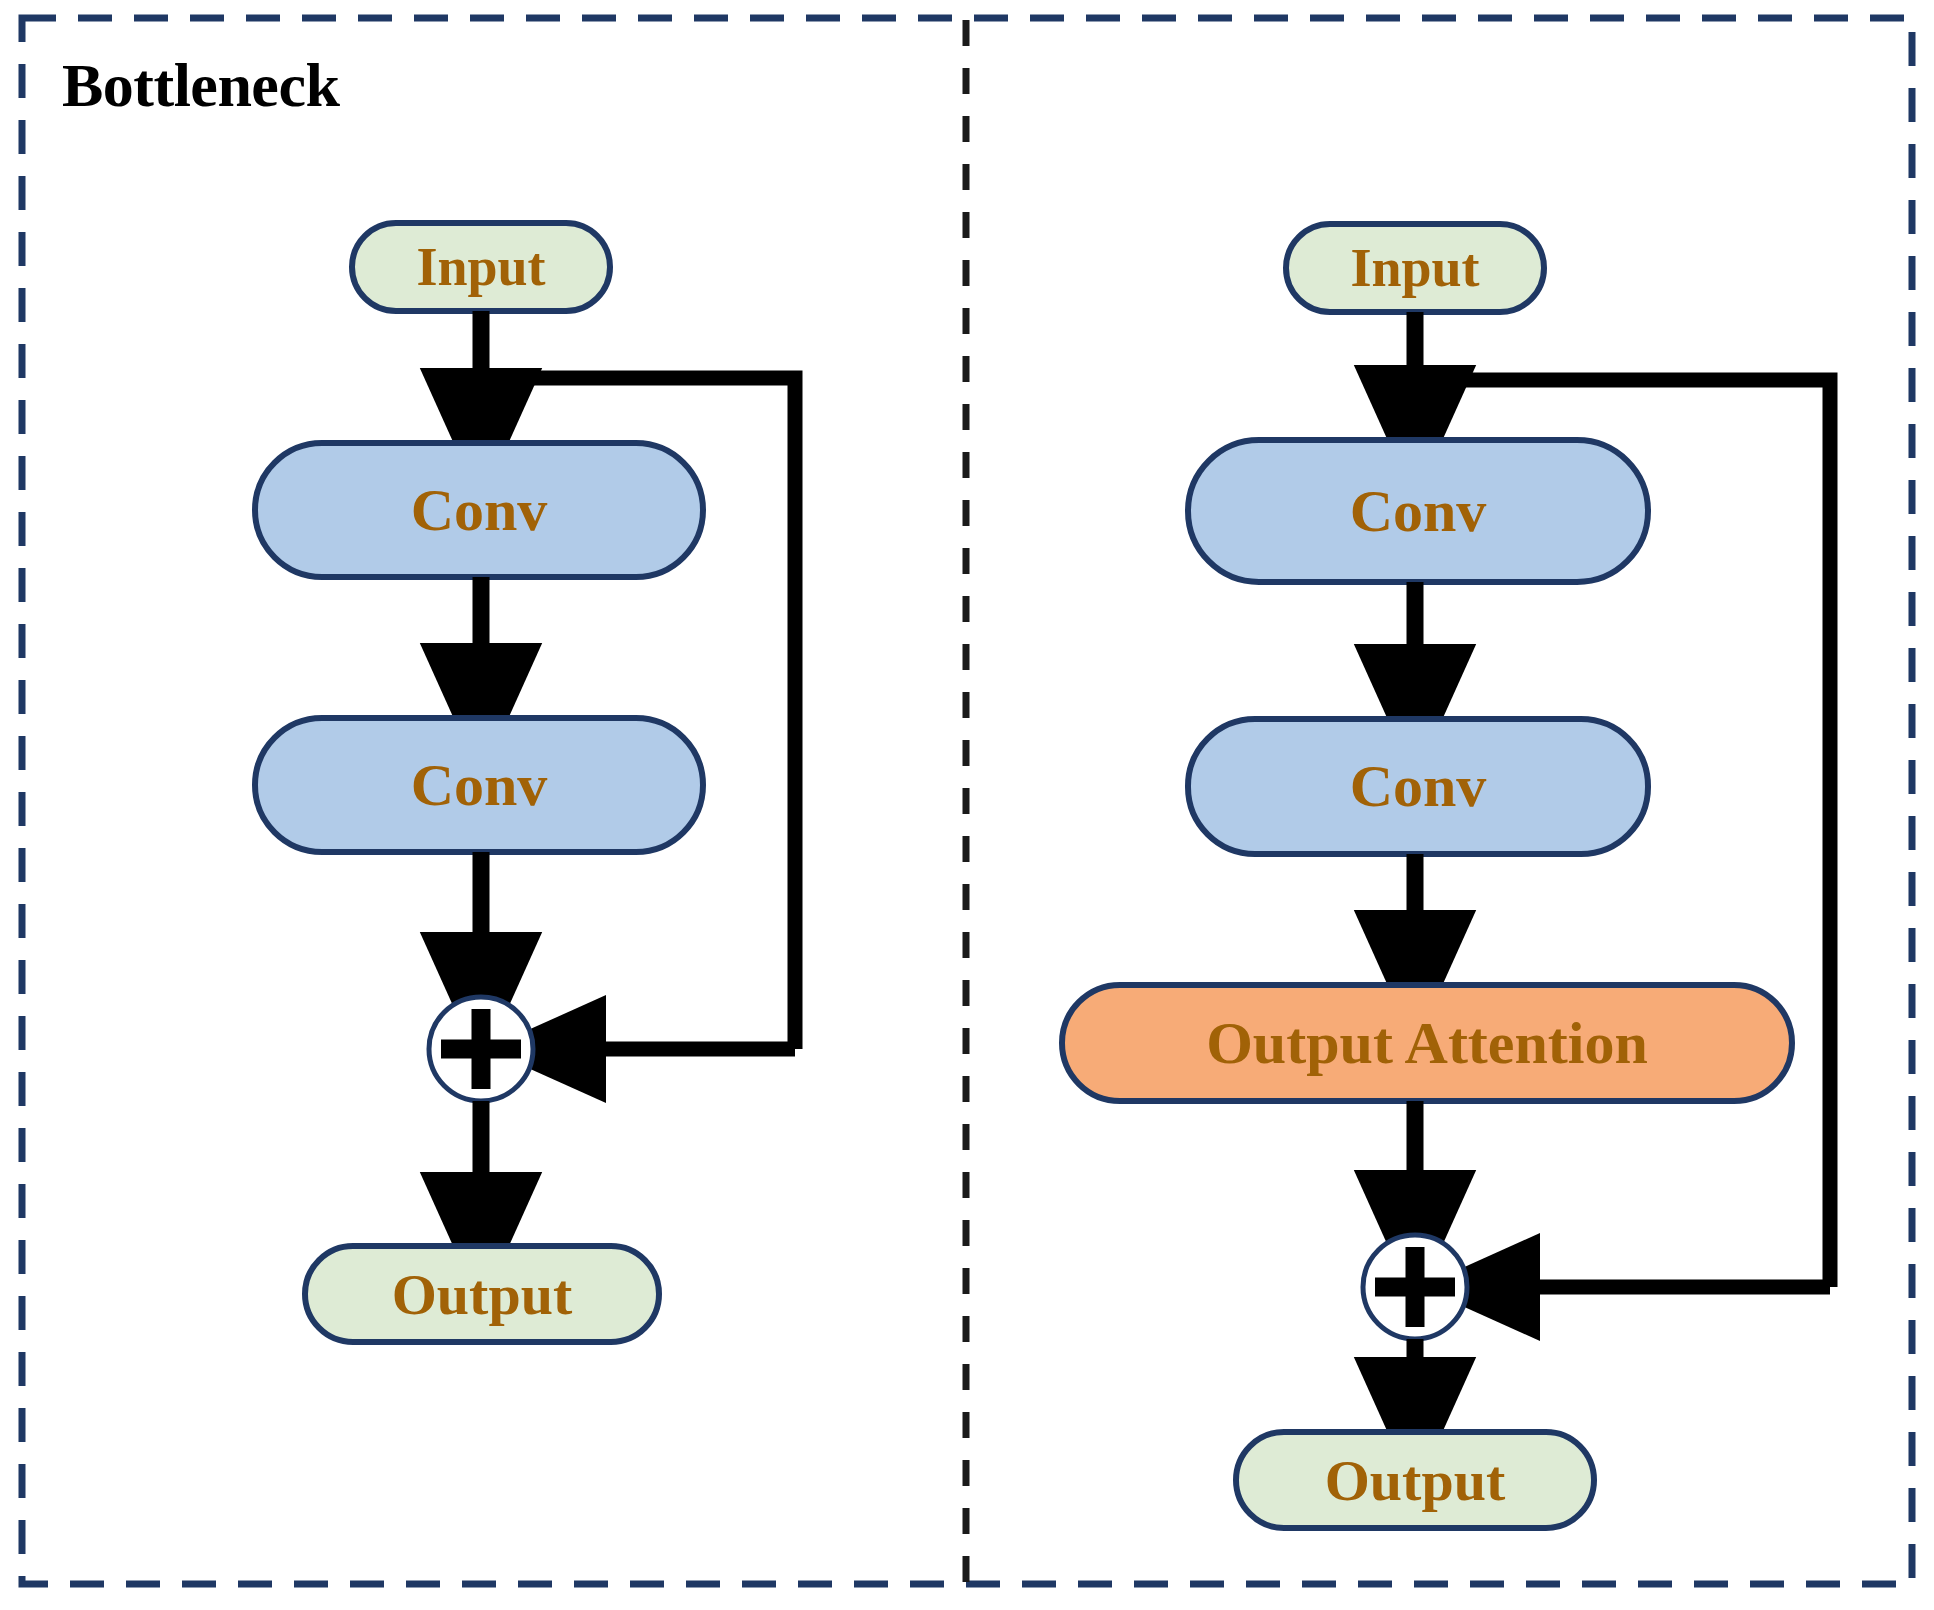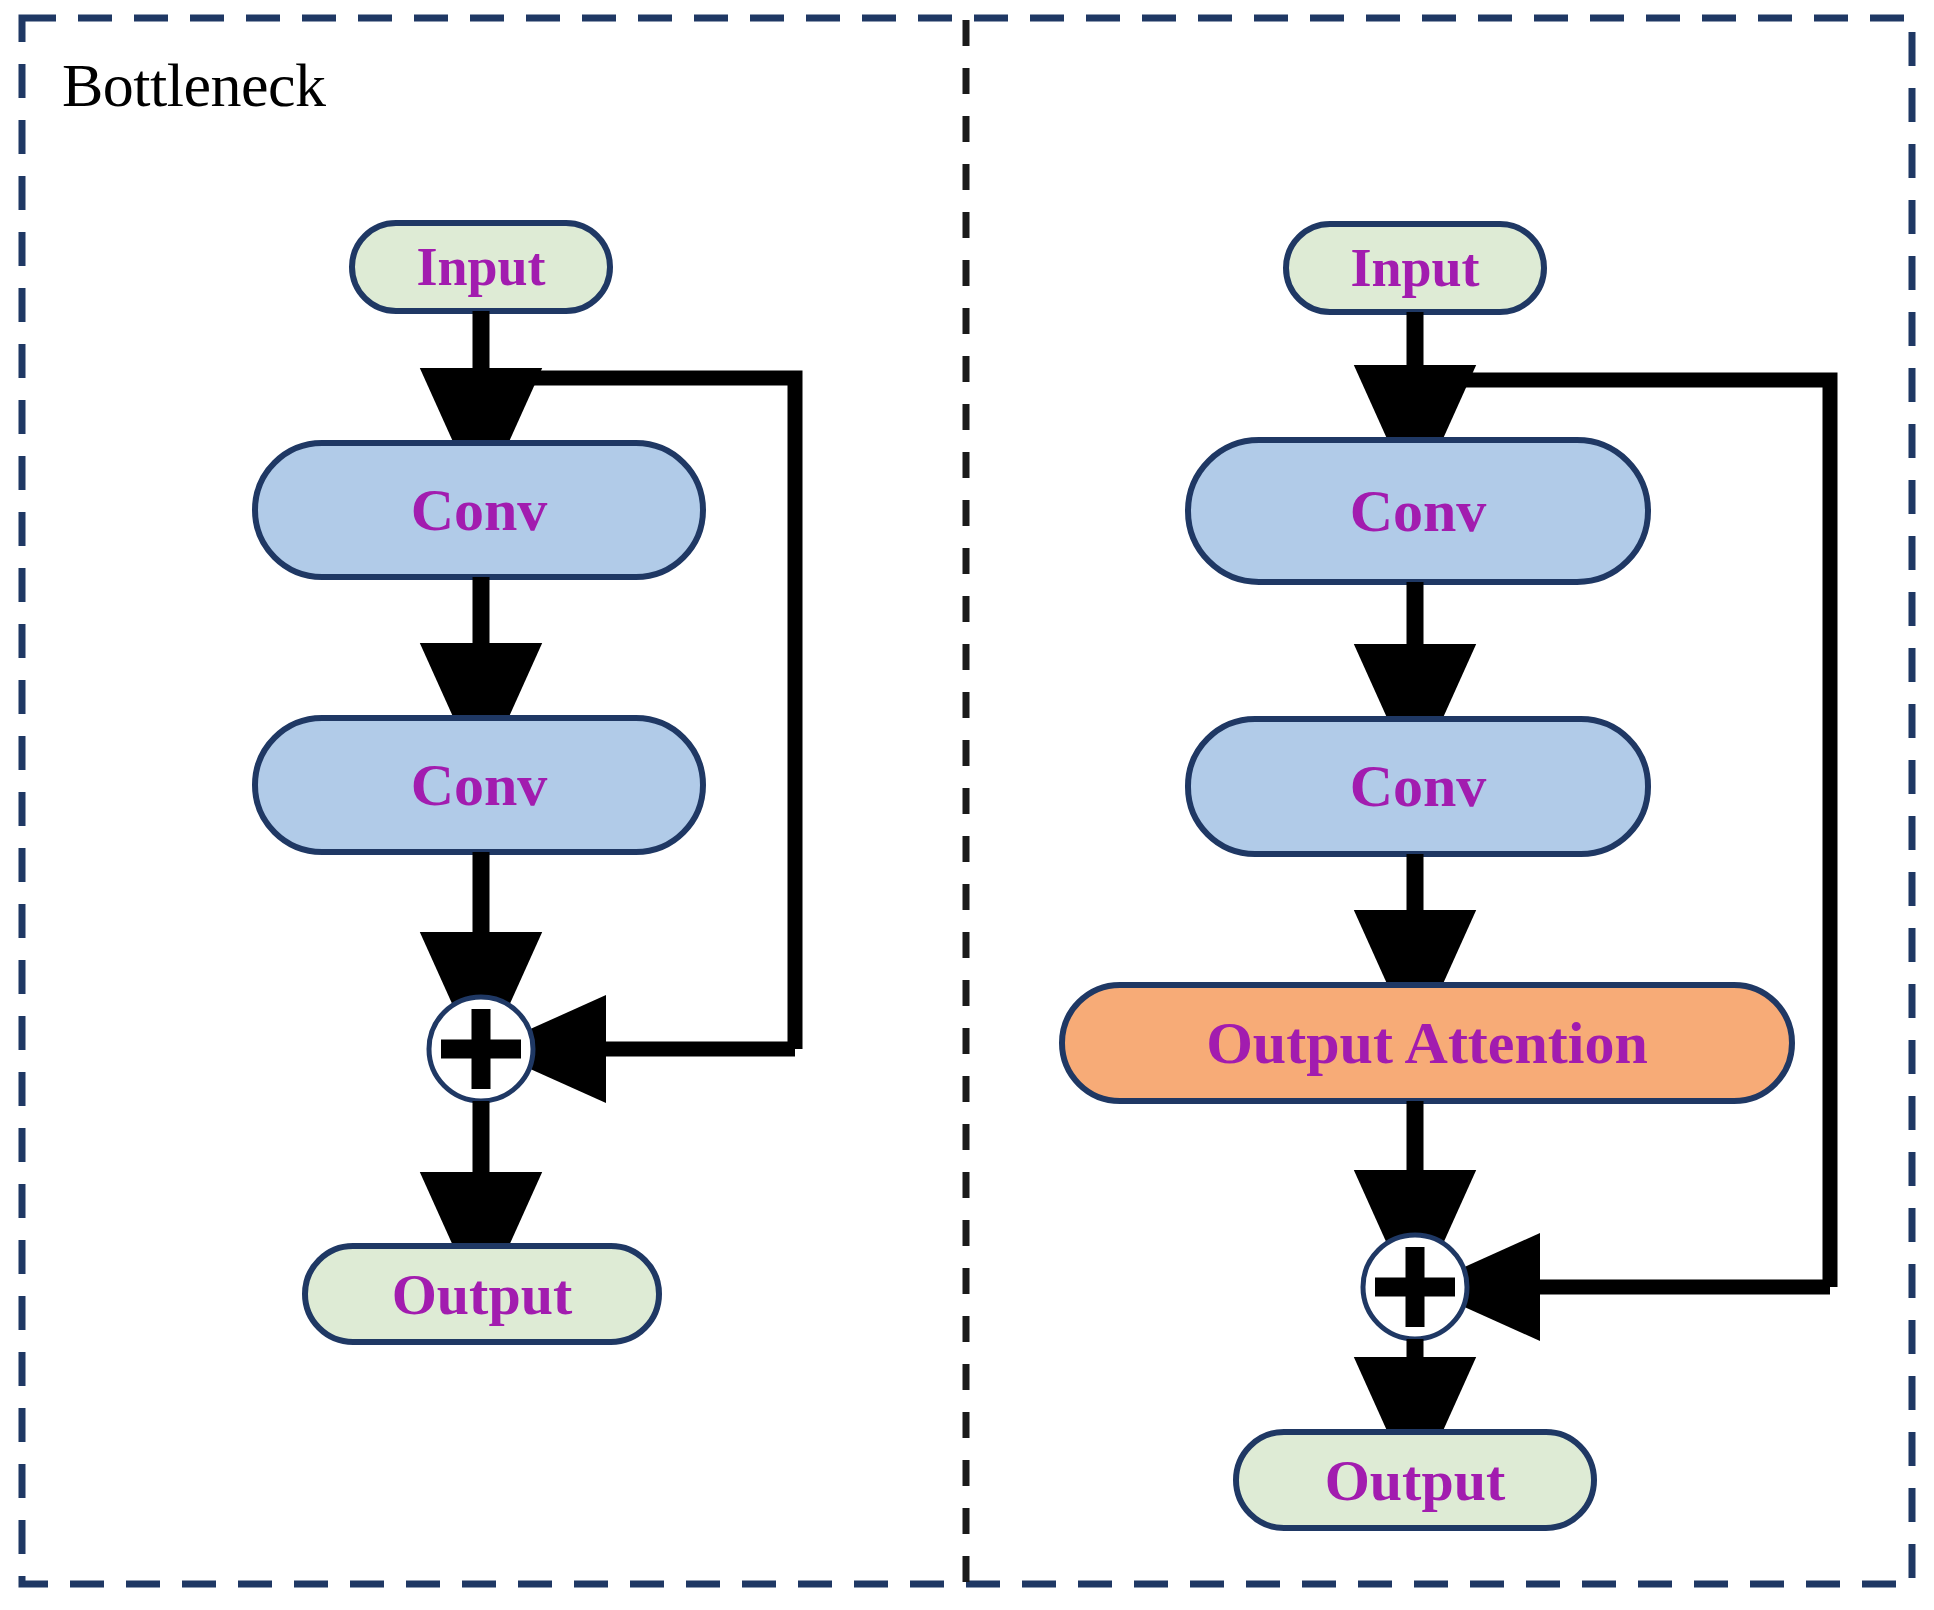--- a/index.html
+++ b/index.html
@@ -18,34 +18,34 @@
   #diagram-svg {
     position: absolute;
     left: 0;
     top: 0;
     width: 1934px;
     height: 1610px;
   }
   .panel-title {
     position: absolute;
     font-family: "Liberation Serif", "DejaVu Serif", serif;
-    font-weight: normal;
+    font-weight: bold;
     font-size: 62px;
     color: #000000;
     white-space: nowrap;
     letter-spacing: -0.5px;
   }
   .node-label {
     position: absolute;
     display: flex;
     align-items: center;
     justify-content: center;
     font-family: "Liberation Serif", "DejaVu Serif", serif;
     font-weight: bold;
-    color: #a21caf;
+    color: #a16207;
     white-space: nowrap;
     pointer-events: none;
   }
 </style>
 </head>
 <body>
 
 <div id="root">
 
   <svg id="diagram-svg" viewBox="0 0 1934 1610">

